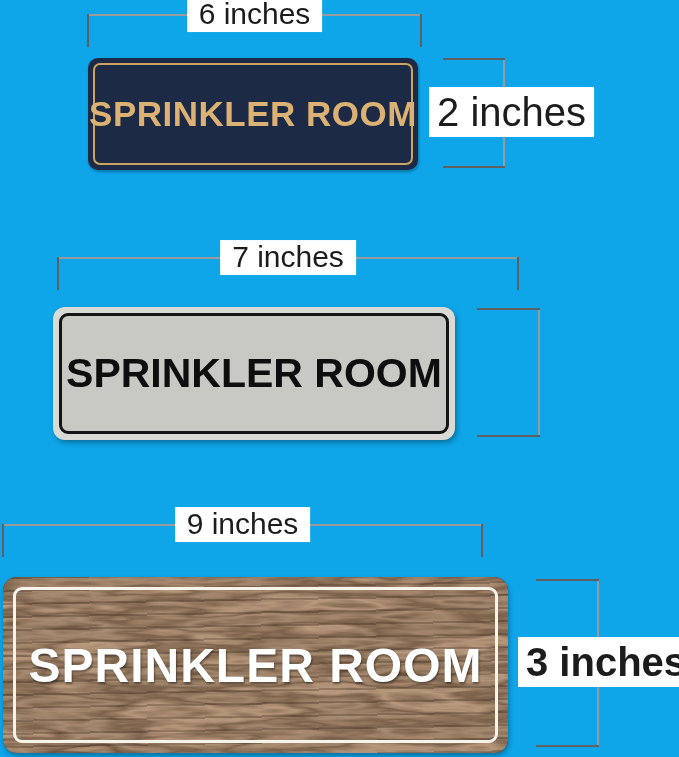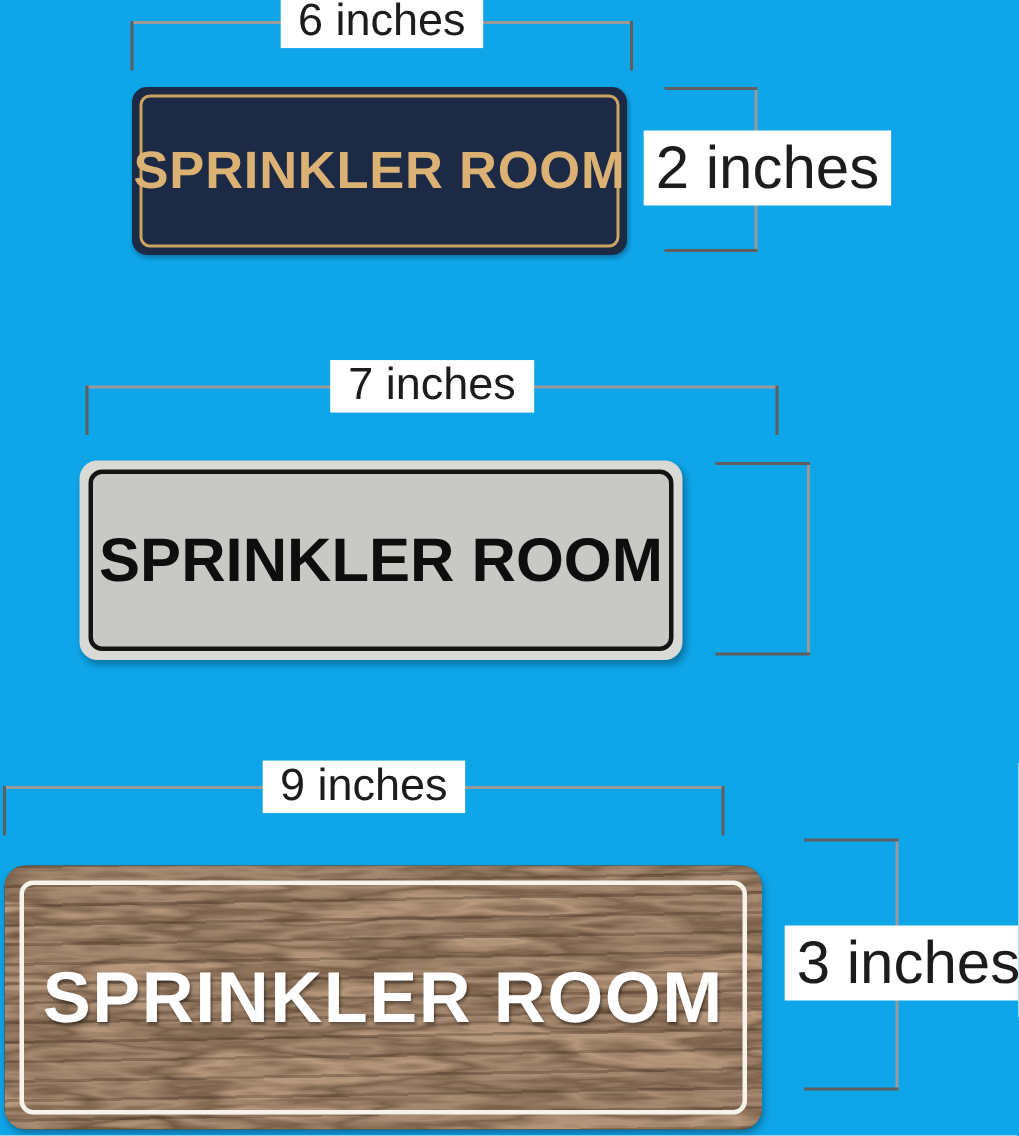--- a/index.html
+++ b/index.html
@@ -85,21 +85,21 @@
     font-size: 48px; color: #ffffff; letter-spacing: 1px;
     text-shadow: 1px 2px 2px rgba(0,0,0,0.4);
   }
 
   
   .g1-dimh { left: 87px;  top: 14px;  width: 335px; height: 33px; }
   .g1-dimv { left: 443px; top: 58px;  width: 62px;  height: 110px; }
   .g2-dimh { left: 57px;  top: 257px; width: 462px; height: 33px; }
   .g2-dimv { left: 477px; top: 308px; width: 63px;  height: 129px; }
   .g3-dimh { left: 2px;   top: 524px; width: 481px; height: 33px; }
-  .g3-dimv { left: 536px; top: 559px; width: 63px;  height: 168px; }
+  .g3-dimv { left: 536px; top: 579px; width: 63px;  height: 168px; font-weight: bold; }
 </style>
 </head>
 <body>
 
 <div class="canvas">
 
   <div class="dimh g1-dimh">
     <span class="hline"></span>
     <span class="tick-l"></span>
     <span class="tick-r"></span>

